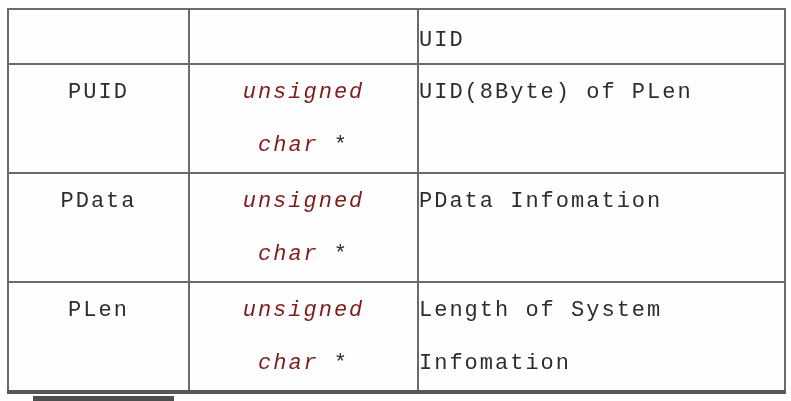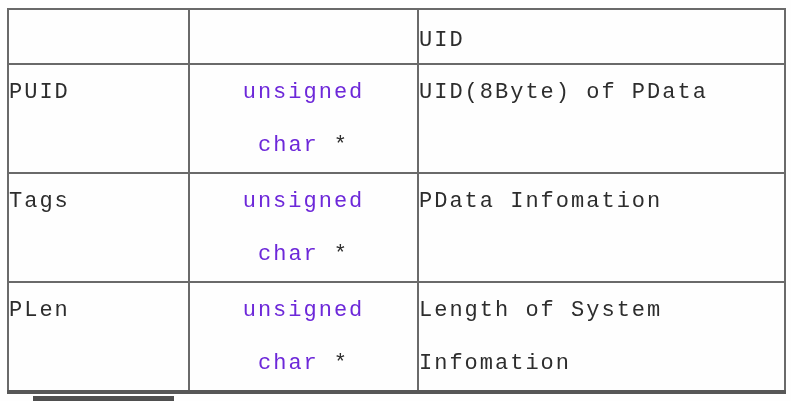--- a/index.html
+++ b/index.html
@@ -40,24 +40,24 @@
   tr.header-row td {
     height: 53px;
     line-height: 45px;
     padding-top: 8px;
   }
   tr.data-row td {
     padding-top: 1px;
   }
   tr.data-row.r1, tr.data-row.r2 { height: 109px; }
   tr.data-row.r3 { height: 107px; padding-left: 16px; }
-  td.name-cell { padding-left: 9px; }
+  td.name-cell { padding-left: 9px; text-align: center; }
   td.desc-cell { padding-left: 14px; }
   td.type-cell { text-align: center; }
-  .kw { color: #6d28d9; }
+  .kw { color: #7f1d1d; font-style: italic; }
   .ptr { color: #2d2d2d; margin-left: 15px; }
   .desc-line, .type-line { white-space: nowrap; }
   .partial-bar {
     position: absolute;
     left: 33px;
     top: 396px;
     width: 141px;
     height: 5px;
     background: #4f4f4f;
   }
@@ -87,28 +87,28 @@
       </td>
       <td class="type-cell">
         <div class="type-line">
           <span class="kw">unsigned</span>
         </div>
         <div class="type-line">
           <span class="kw">char</span><span class="ptr">*</span>
         </div>
       </td>
       <td class="desc-cell">
-        <div class="desc-line">UID(8Byte) of PData</div>
+        <div class="desc-line">UID(8Byte) of PLen</div>
         <div class="desc-line"></div>
       </td>
     </tr>
 
     <tr class="data-row r2">
       <td class="name-cell">
-        <span>Tags</span>
+        <span>PData</span>
       </td>
       <td class="type-cell">
         <div class="type-line">
           <span class="kw">unsigned</span>
         </div>
         <div class="type-line">
           <span class="kw">char</span><span class="ptr">*</span>
         </div>
       </td>
       <td class="desc-cell">

